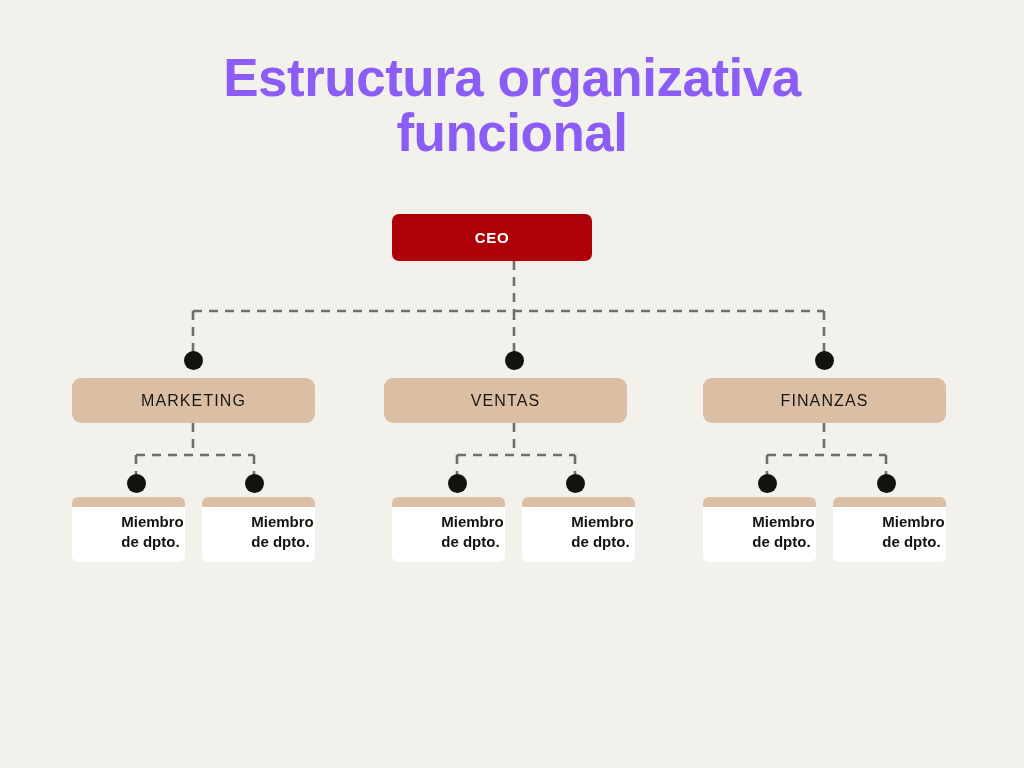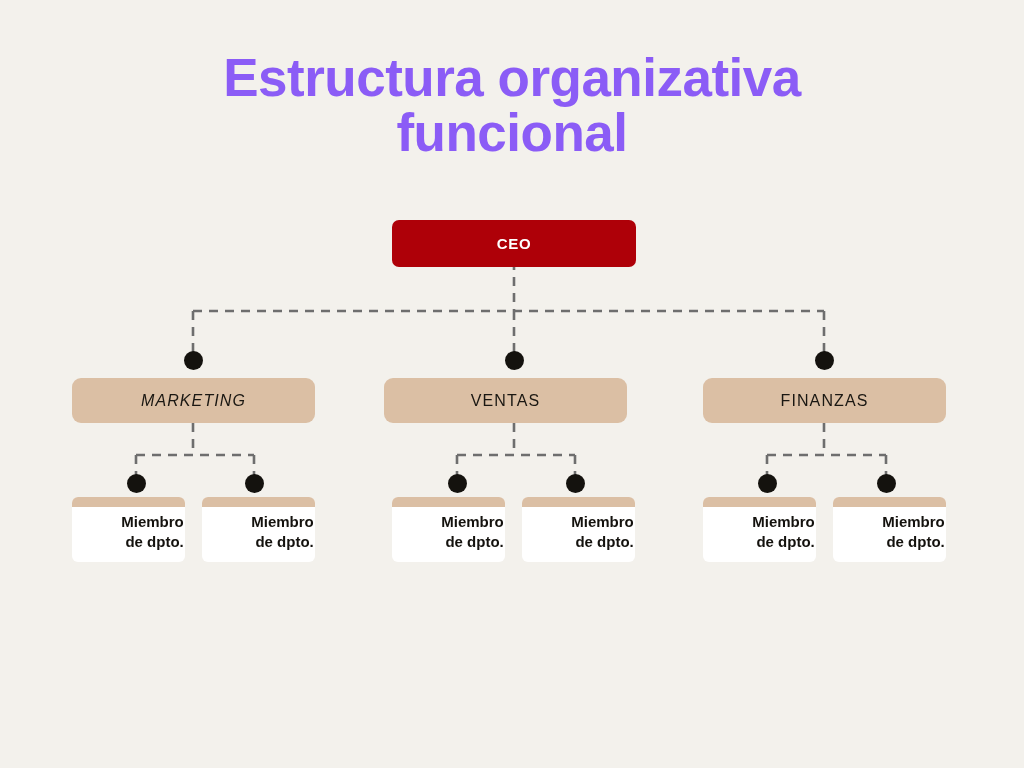--- a/index.html
+++ b/index.html
@@ -84,21 +84,21 @@
   .member-bar {
     height: 10px;
     background: #DBBFA4;
     flex: 0 0 auto;
   }
   .member-body {
     flex: 1 1 auto;
     display: flex;
     align-items: center;
     justify-content: center;
-    text-align: right;
+    text-align: left;
     font-size: 15px;
     font-weight: 700;
     line-height: 1.32;
     color: #14120E;
     white-space: pre-line;
     padding-bottom: 6px;
     margin-left: 48px;
   }
 
   
@@ -175,25 +175,25 @@
   <div class="dot" style="left:504.5px; top:350.5px;"></div>
   <div class="dot" style="left:814.5px; top:350.5px;"></div>
 
   <div class="dot" style="left:126.5px; top:473.5px;"></div>
   <div class="dot" style="left:244.5px; top:473.5px;"></div>
   <div class="dot" style="left:447.5px; top:473.5px;"></div>
   <div class="dot" style="left:565.5px; top:473.5px;"></div>
   <div class="dot" style="left:757.5px; top:473.5px;"></div>
   <div class="dot" style="left:876.5px; top:473.5px;"></div>
 
-  <div class="node node-ceo" style="left:392px; top:214px; width:244px; height:47px;margin-top:6px;">
+  <div class="node node-ceo" style="left:392px; top:214px; width:200px; height:47px;">
     <span>CEO</span>
   </div>
 
-  <div class="node node-dept" style="left:72px; top:378px; width:243px; height:45px;font-style:italic;">
+  <div class="node node-dept" style="left:72px; top:378px; width:243px; height:45px;">
     <span>MARKETING</span>
   </div>
   <div class="node node-dept" style="left:384px; top:378px; width:243px; height:45px;">
     <span>VENTAS</span>
   </div>
   <div class="node node-dept" style="left:703px; top:378px; width:243px; height:45px;text-align:center;">
     <span>FINANZAS</span>
   </div>
 
   <div class="member" style="left:72px; top:497px; width:113px; height:65px;">

